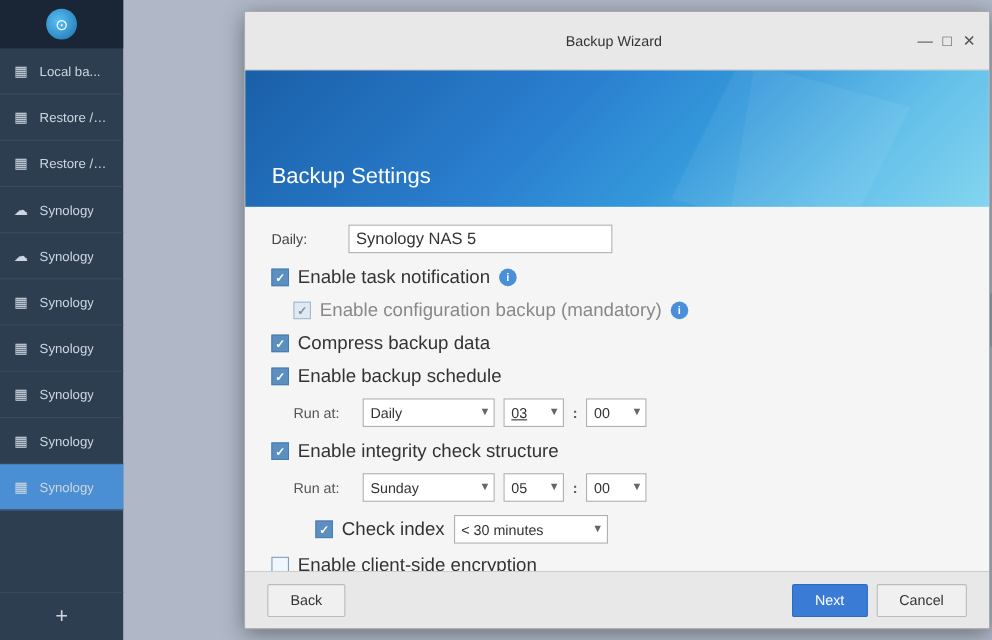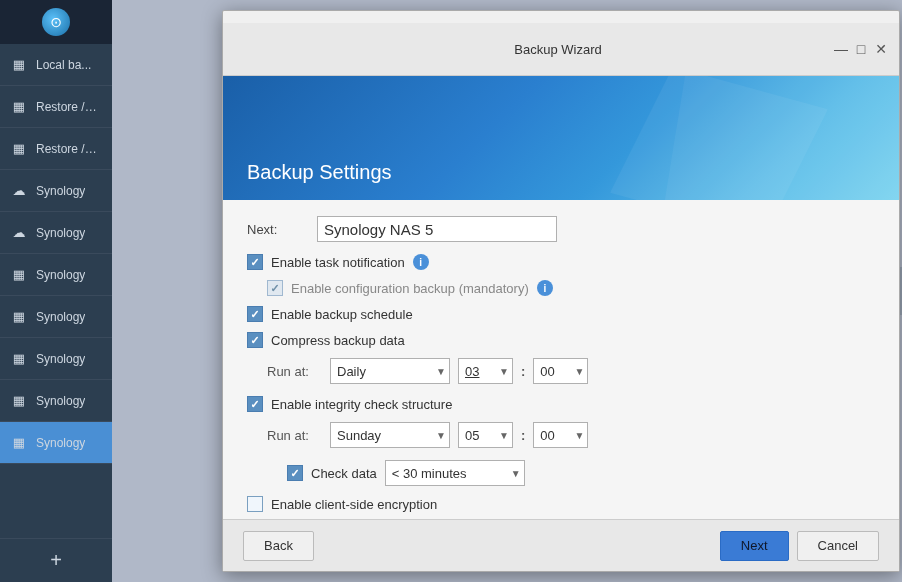--- a/index.html
+++ b/index.html
@@ -130,21 +130,20 @@
     
     .wizard-titlebar {
       height: 53px;
       background: #e8e8e8;
       border-bottom: 1px solid #ccc;
       display: flex;
       align-items: center;
       justify-content: center;
       padding: 0 10px;
       flex-shrink: 0;
-      margin-top: 12px;
     }
     .wizard-title {
       font-size: 13px;
       color: #333;
       font-weight: normal;
       flex: 1;
       text-align: center;
     }
     .titlebar-controls {
       display: flex;
@@ -273,21 +272,21 @@
       cursor: default;
     }
     .cb.disabled::after {
       content: '✓';
       color: #7090a8;
       font-size: 11px;
       font-weight: bold;
     }
     .cb-label {
       color: #333;
-      font-size: 13px;
+      font-size: 17px;
     }
     .cb-label.disabled {
       color: #888;
     }
     .info-icon {
       width: 16px;
       height: 16px;
       background: #4a90d9;
       border-radius: 50%;
       display: inline-flex;
@@ -377,21 +376,21 @@
       border: 1px solid #bbb;
       background: #f0f0f0;
       font-size: 13px;
       color: #333;
       cursor: pointer;
       border-radius: 2px;
     }
     .btn-primary {
       background: #3a7bd5;
       border-color: #2a6bc5;
-      color: #0f172a;
+      color: #ffffff;
     }
   </style>
 </head>
 <body>
 
 <div class="sidebar">
   <div class="sidebar-header">
     <div class="sidebar-header-icon">
       <span>⊙</span>
     </div>
@@ -469,44 +468,44 @@
       </div>
     </div>
 
     <div class="wizard-header">
       <span class="wizard-header-title">Backup Settings</span>
     </div>
 
     <div class="wizard-body">
 
       <div class="form-row">
-        <label class="form-label">Next:</label>
+        <label class="form-label">Daily:</label>
         <input class="form-input" type="text" value="Synology NAS 5" style="">
       </div>
 
       <div class="checkbox-row">
         <div class="cb checked"></div>
         <span class="cb-label">Enable task notification</span>
         <div class="info-icon">i</div>
       </div>
 
       <div class="checkbox-row indented">
         <div class="cb disabled"></div>
         <span class="cb-label disabled">Enable configuration backup (mandatory)</span>
         <div class="info-icon">i</div>
       </div>
 
       <div class="checkbox-row">
         <div class="cb checked"></div>
-        <span class="cb-label">Enable backup schedule</span>
+        <span class="cb-label">Compress backup data</span>
       </div>
 
       <div class="checkbox-row">
         <div class="cb checked"></div>
-        <span class="cb-label">Compress backup data</span>
+        <span class="cb-label">Enable backup schedule</span>
       </div>
 
       <div class="schedule-row">
         <span class="schedule-label">Run at:</span>
         <div class="select-wrap">
           <select class="form-select" style="min-width:120px;">
             <option>Daily</option>
             <option>Weekly</option>
             <option>Monthly</option>
           </select>
@@ -557,21 +556,21 @@
           <select class="form-select" style="min-width:55px;">
             <option>00</option>
           </select>
           <span class="select-arrow">▼</span>
         </div>
       </div>
 
 
       <div class="check-data-row">
         <div class="cb checked"></div>
-        <span class="cb-label">Check data</span>
+        <span class="cb-label">Check index</span>
         <div class="select-wrap">
           <select class="form-select" style="min-width:140px;">
             <option>&lt; 30 minutes</option>
             <option>&lt; 1 hour</option>
             <option>&lt; 2 hours</option>
             <option>Unlimited</option>
           </select>
           <span class="select-arrow">▼</span>
         </div>
       </div>

